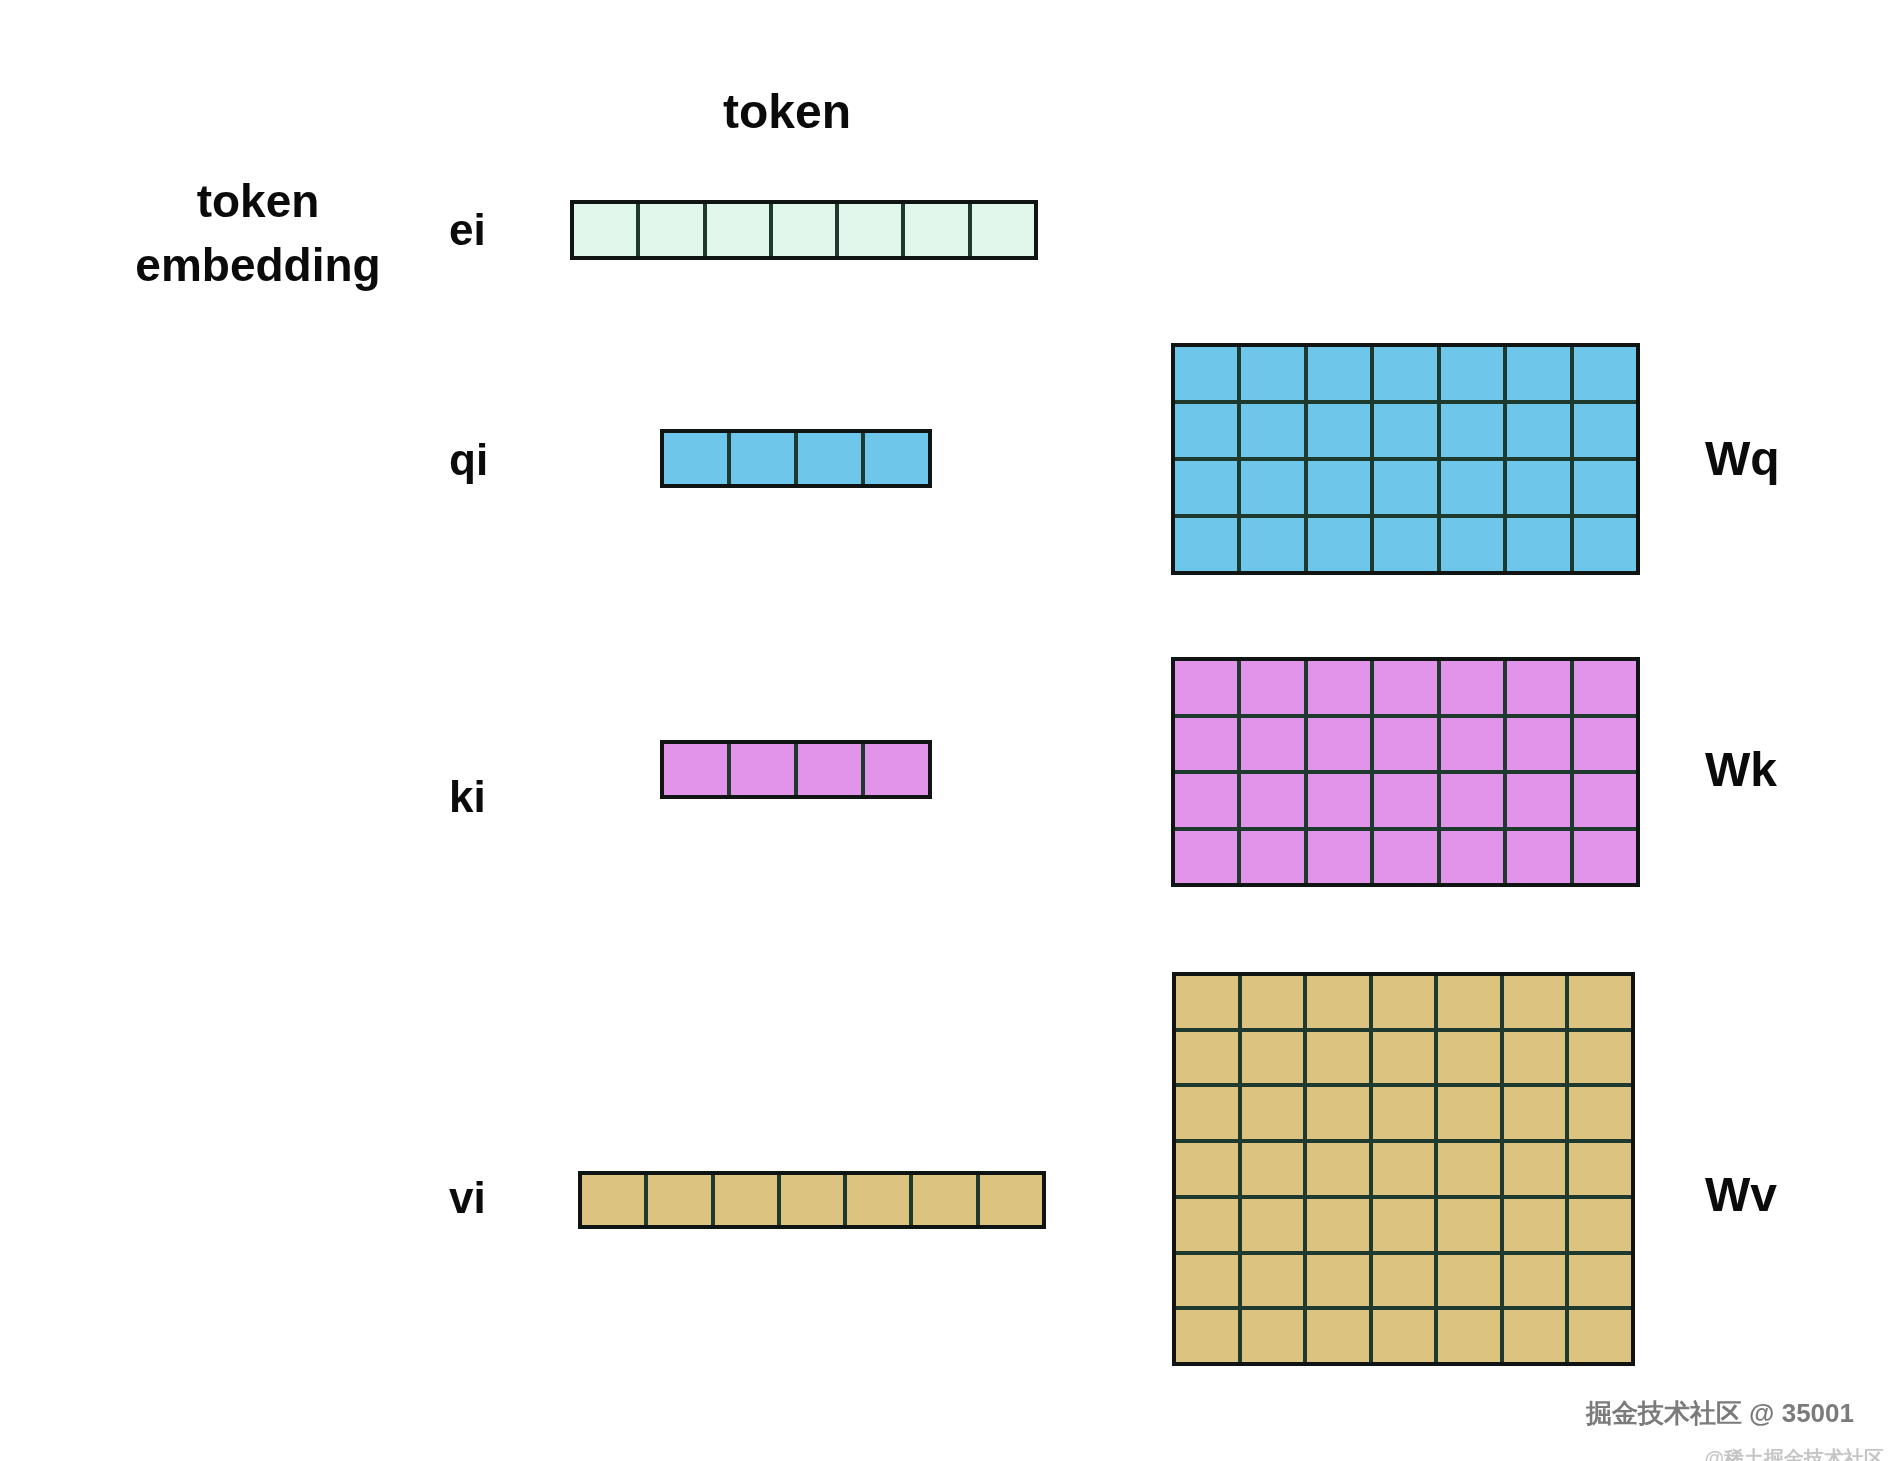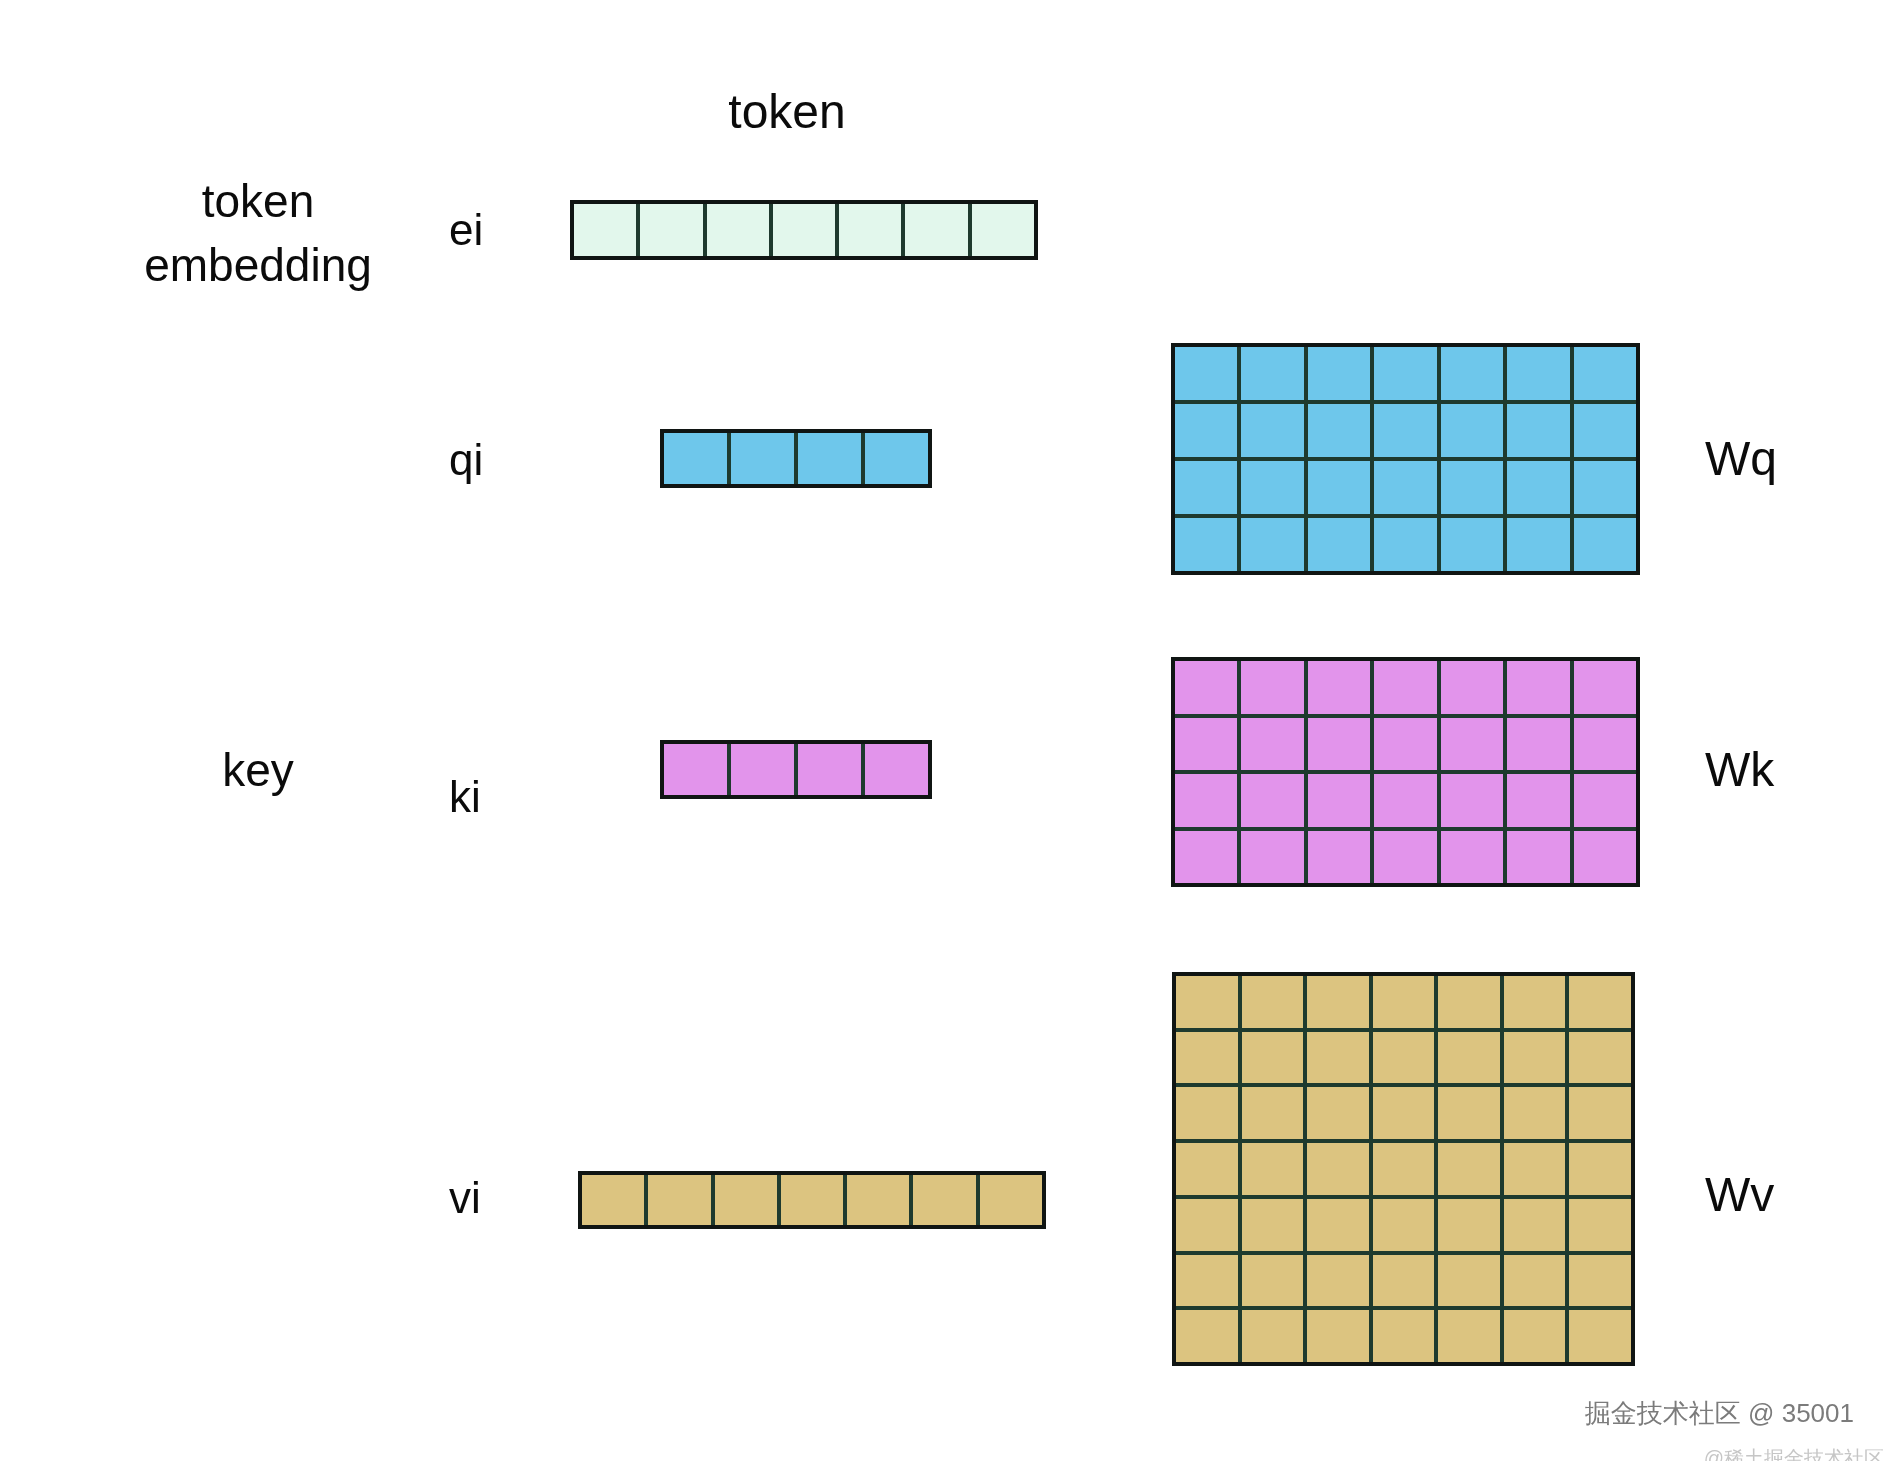--- a/index.html
+++ b/index.html
@@ -7,20 +7,21 @@
     font-family: "Liberation Sans", sans-serif;
     background: var(--background, #fff);
   }
   .canvas {
     position: relative;
     width: 1890px;
     height: 1461px;
     background: var(--background, #fff);
     overflow: hidden;
     color: var(--text, #0b0b0b);
+    font-weight: bold;
   }
   .title {
     position: absolute;
     left: 787px;
     top: 84px;
     transform: translateX(-50%);
     font-size: 48px;
     line-height: 56px;
     white-space: nowrap;
   }
@@ -153,21 +154,20 @@
       <div class="cell" style="background: rgb(110, 199, 235);"></div>
       <div class="cell" style="background: rgb(110, 199, 235);"></div>
       <div class="cell" style="background: rgb(110, 199, 235);"></div>
       <div class="cell" style="background: rgb(110, 199, 235);"></div>
       <div class="cell" style="background: rgb(110, 199, 235);"></div>
       <div class="cell" style="background: rgb(110, 199, 235);"></div>
       <div class="cell" style="background: rgb(110, 199, 235);"></div>
     </div>
   <div class="matrix-label pos-wq">Wq</div>
 
-  <div class="label pos-key">key</div>
   <div class="symbol pos-sym-ki">ki</div>
   <div class="grid vec-ki" style="grid-template-columns: repeat(4, 1fr);">
       <div class="cell" style="background: rgb(226, 148, 235);"></div>
       <div class="cell" style="background: rgb(226, 148, 235);"></div>
       <div class="cell" style="background: rgb(226, 148, 235);"></div>
       <div class="cell" style="background: rgb(226, 148, 235);"></div>
     </div>
   <div class="grid mat-wk" style="grid-template-columns: repeat(7, 1fr);">
       <div class="cell" style="background: rgb(226, 148, 235);"></div>
       <div class="cell" style="background: rgb(226, 148, 235);"></div>

